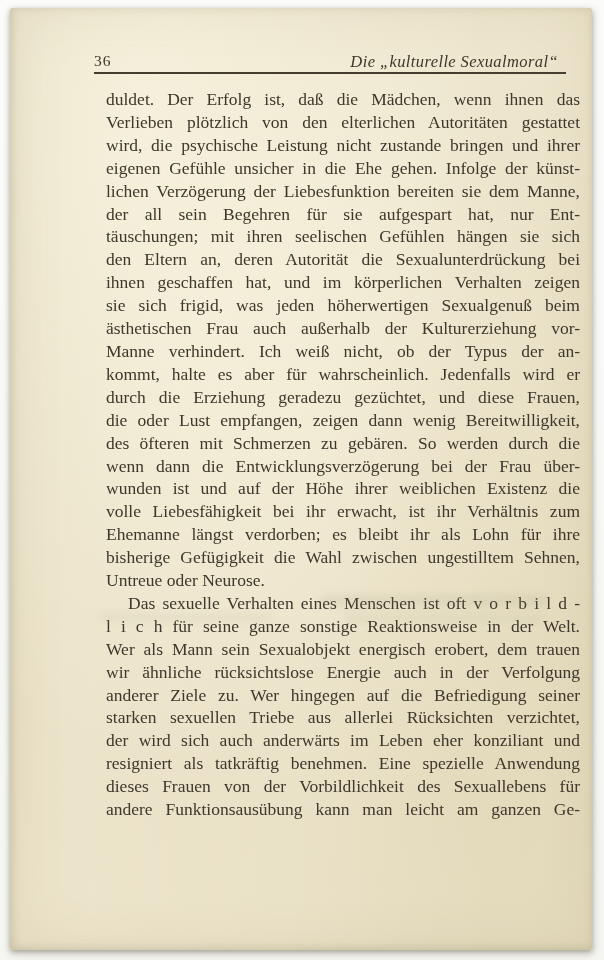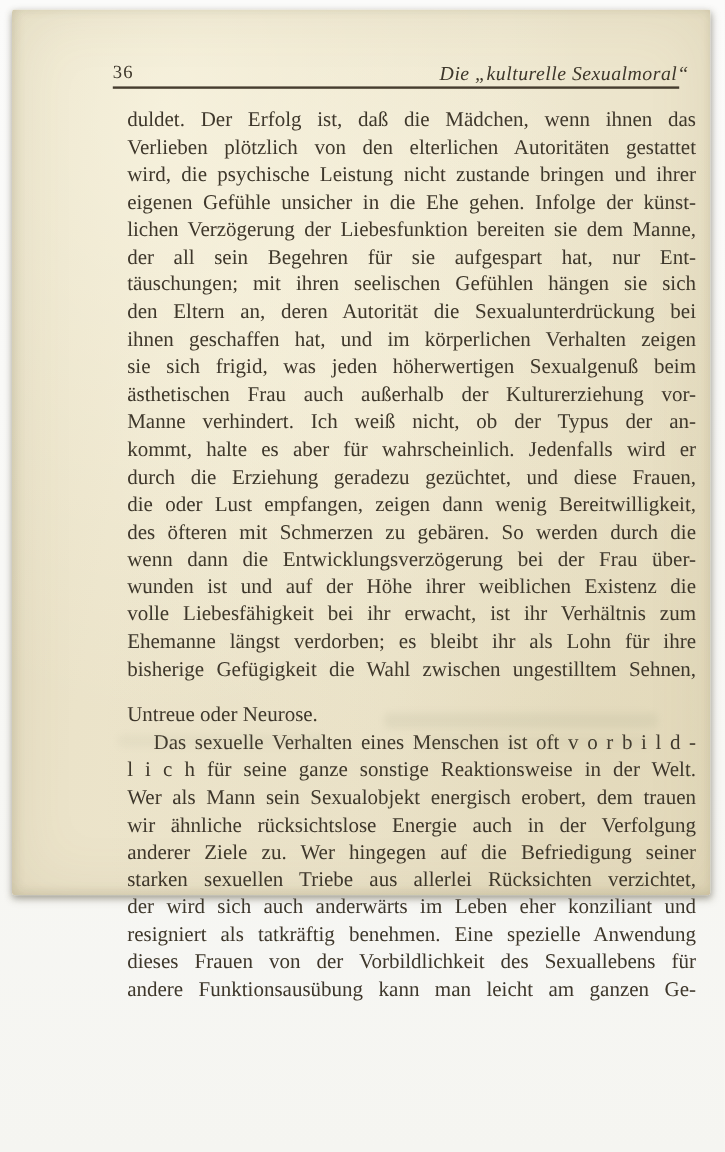--- a/index.html
+++ b/index.html
@@ -6,59 +6,59 @@
   body {
     width: 604px; height: 960px; overflow: hidden;
     background: #f7f7f4;
     font-family: "Liberation Serif", serif;
   }
   .frame {
     position: relative; width: 604px; height: 960px;
     background: linear-gradient(180deg, #fbfbfa 0%, #f5f5f1 100%);
   }
   .page {
-    position: absolute; left: 10px; top: 8px; width: 582px; height: 738px;
+    position: absolute; left: 10px; top: 8px; width: 582px; height: 942px;
     border-radius: 2px;
     background:
       radial-gradient(ellipse at 22% 12%, rgba(255,252,236,0.55), transparent 55%),
       radial-gradient(ellipse at 85% 85%, rgba(210,196,156,0.30), transparent 60%),
       radial-gradient(ellipse at 55% 45%, rgba(255,250,232,0.30), transparent 55%),
       linear-gradient(100deg, #e5ddc1 0%, #ebe3c9 22%, #eee7cf 58%, #e9e1c6 100%);
     box-shadow:
       0 2px 5px rgba(95,90,72,0.40),
       1px 3px 8px rgba(95,90,72,0.25),
       inset 0 0 55px rgba(125,108,70,0.10),
       inset 3px 0 9px rgba(110,95,62,0.12),
       inset 0 -3px 9px rgba(110,95,62,0.10);
   }
   .pagenum {
     position: absolute; left: 84px; top: 44px;
     font-size: 15.5px; color: #3e372b; letter-spacing: 1px;
   }
   .running {
-    position: absolute; right: 18px; top: 44px;
+    position: absolute; right: 34px; top: 44px;
     font-size: 16.5px; font-style: italic; color: #3e372b; letter-spacing: 0.4px;
   }
   .rule {
     position: absolute; left: 84px; top: 64px; width: 472px; height: 2px;
     background: #463d2f;
     box-shadow: 0 2px 1px -1px rgba(70,61,47,0.35);
   }
   .body {
     position: absolute; left: 96px; top: 80px; width: 474px;
     font-size: 17.5px; line-height: 22.9px; color: #3e372b;
     text-rendering: optimizeLegibility;
   }
   .line {
     text-align: justify;
     text-align-last: justify;
     -moz-text-align-last: justify;
     white-space: nowrap;
   }
-  .line.endpara { text-align-last: left; margin-top: 15px; -moz-text-align-last: left; }
+  .line.endpara { text-align-last: left; -moz-text-align-last: left; }
   .line.indent { text-indent: 22px; }
   .bleed {
     position: absolute; background: #8e9277; filter: blur(3px);
     border-radius: 5px; pointer-events: none;
   }
   .bleed.b1 { left: 310px; top: 586px; width: 228px; height: 13px; opacity: 0.11; }
   .bleed.b2 { left: 88px;  top: 604px; width: 175px; height: 11px; opacity: 0.07; }
   .bleed.b3 { left: 335px; top: 605px; width: 200px; height: 10px; opacity: 0.07; }
 </style>
 </head>

